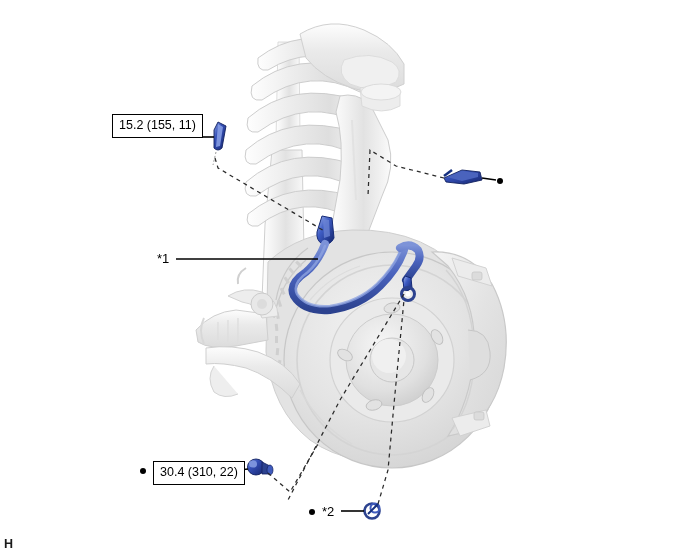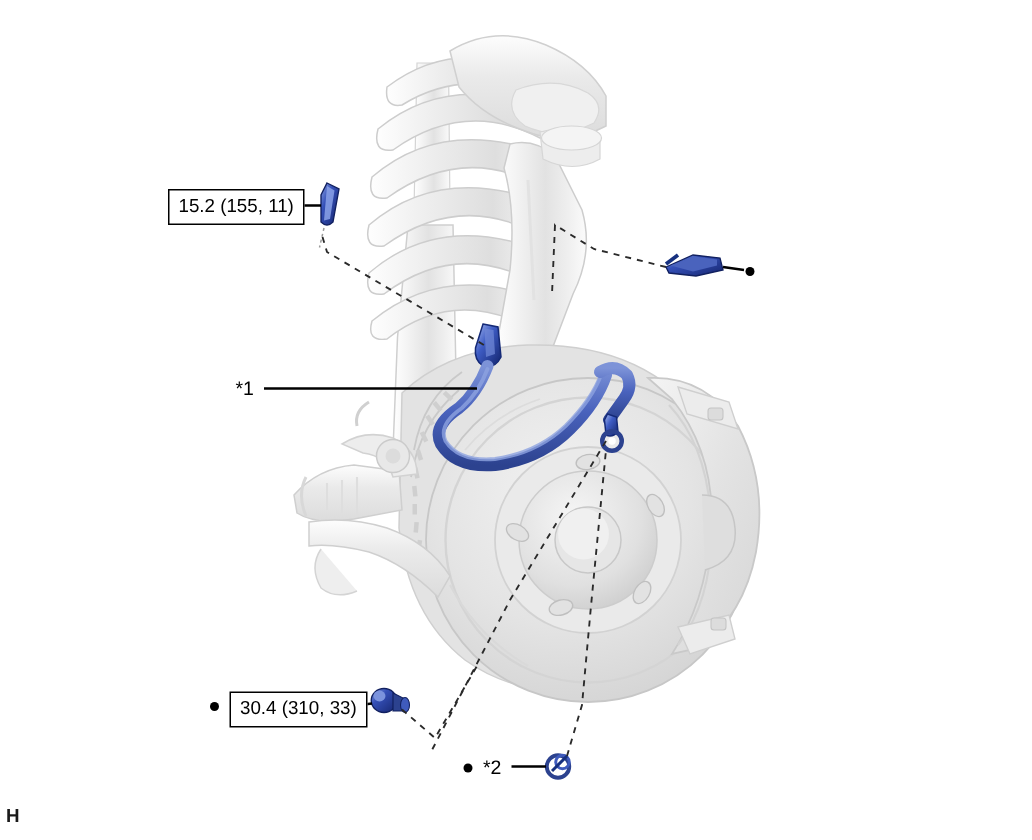--- a/index.html
+++ b/index.html
@@ -28,21 +28,21 @@
     position: absolute;
     border: 1.6px solid #000000;
     background: #ffffff;
     color: #000000;
     font-size: 12.5px;
     line-height: 1;
     padding: 4px 6px 5px 6px;
     white-space: nowrap;
     box-sizing: border-box;
   }
-  #callout-torque-upper { left: 112px; top: 126px; }
+  #callout-torque-upper { left: 112px; top: 114px; }
   #callout-torque-lower { left: 153px; top: 461px; }
   .ref-mark {
     position: absolute;
     font-size: 13px;
     color: #000000;
     white-space: nowrap;
     line-height: 1;
   }
   #ref-star-1 { left: 157px; top: 252px; }
   #ref-star-2 { left: 322px; top: 505px; }
@@ -269,21 +269,21 @@
       <path d="M268 473 L290 492 L318 444"></path>
 
       <path d="M378 504 L388 470 L394 404 L404 300"></path>
 
       <path d="M404 294 L340 400 L288 500"></path>
     </g>
   </svg>
 
   <div class="callout-box" id="callout-torque-upper">15.2 (155, 11)</div>
 
-  <div class="callout-box" id="callout-torque-lower">30.4 (310, 33)</div>
+  <div class="callout-box" id="callout-torque-lower">30.4 (310, 22)</div>
 
   <div class="ref-mark" id="ref-star-1">*1</div>
 
   <div class="ref-mark" id="ref-star-2">*2</div>
 
   <span class="bullet-dot" id="bullet-right"></span>
   <span class="bullet-dot" id="bullet-lower-left"></span>
   <span class="bullet-dot" id="bullet-star2"></span>
 
   <div id="page-code">H</div>

